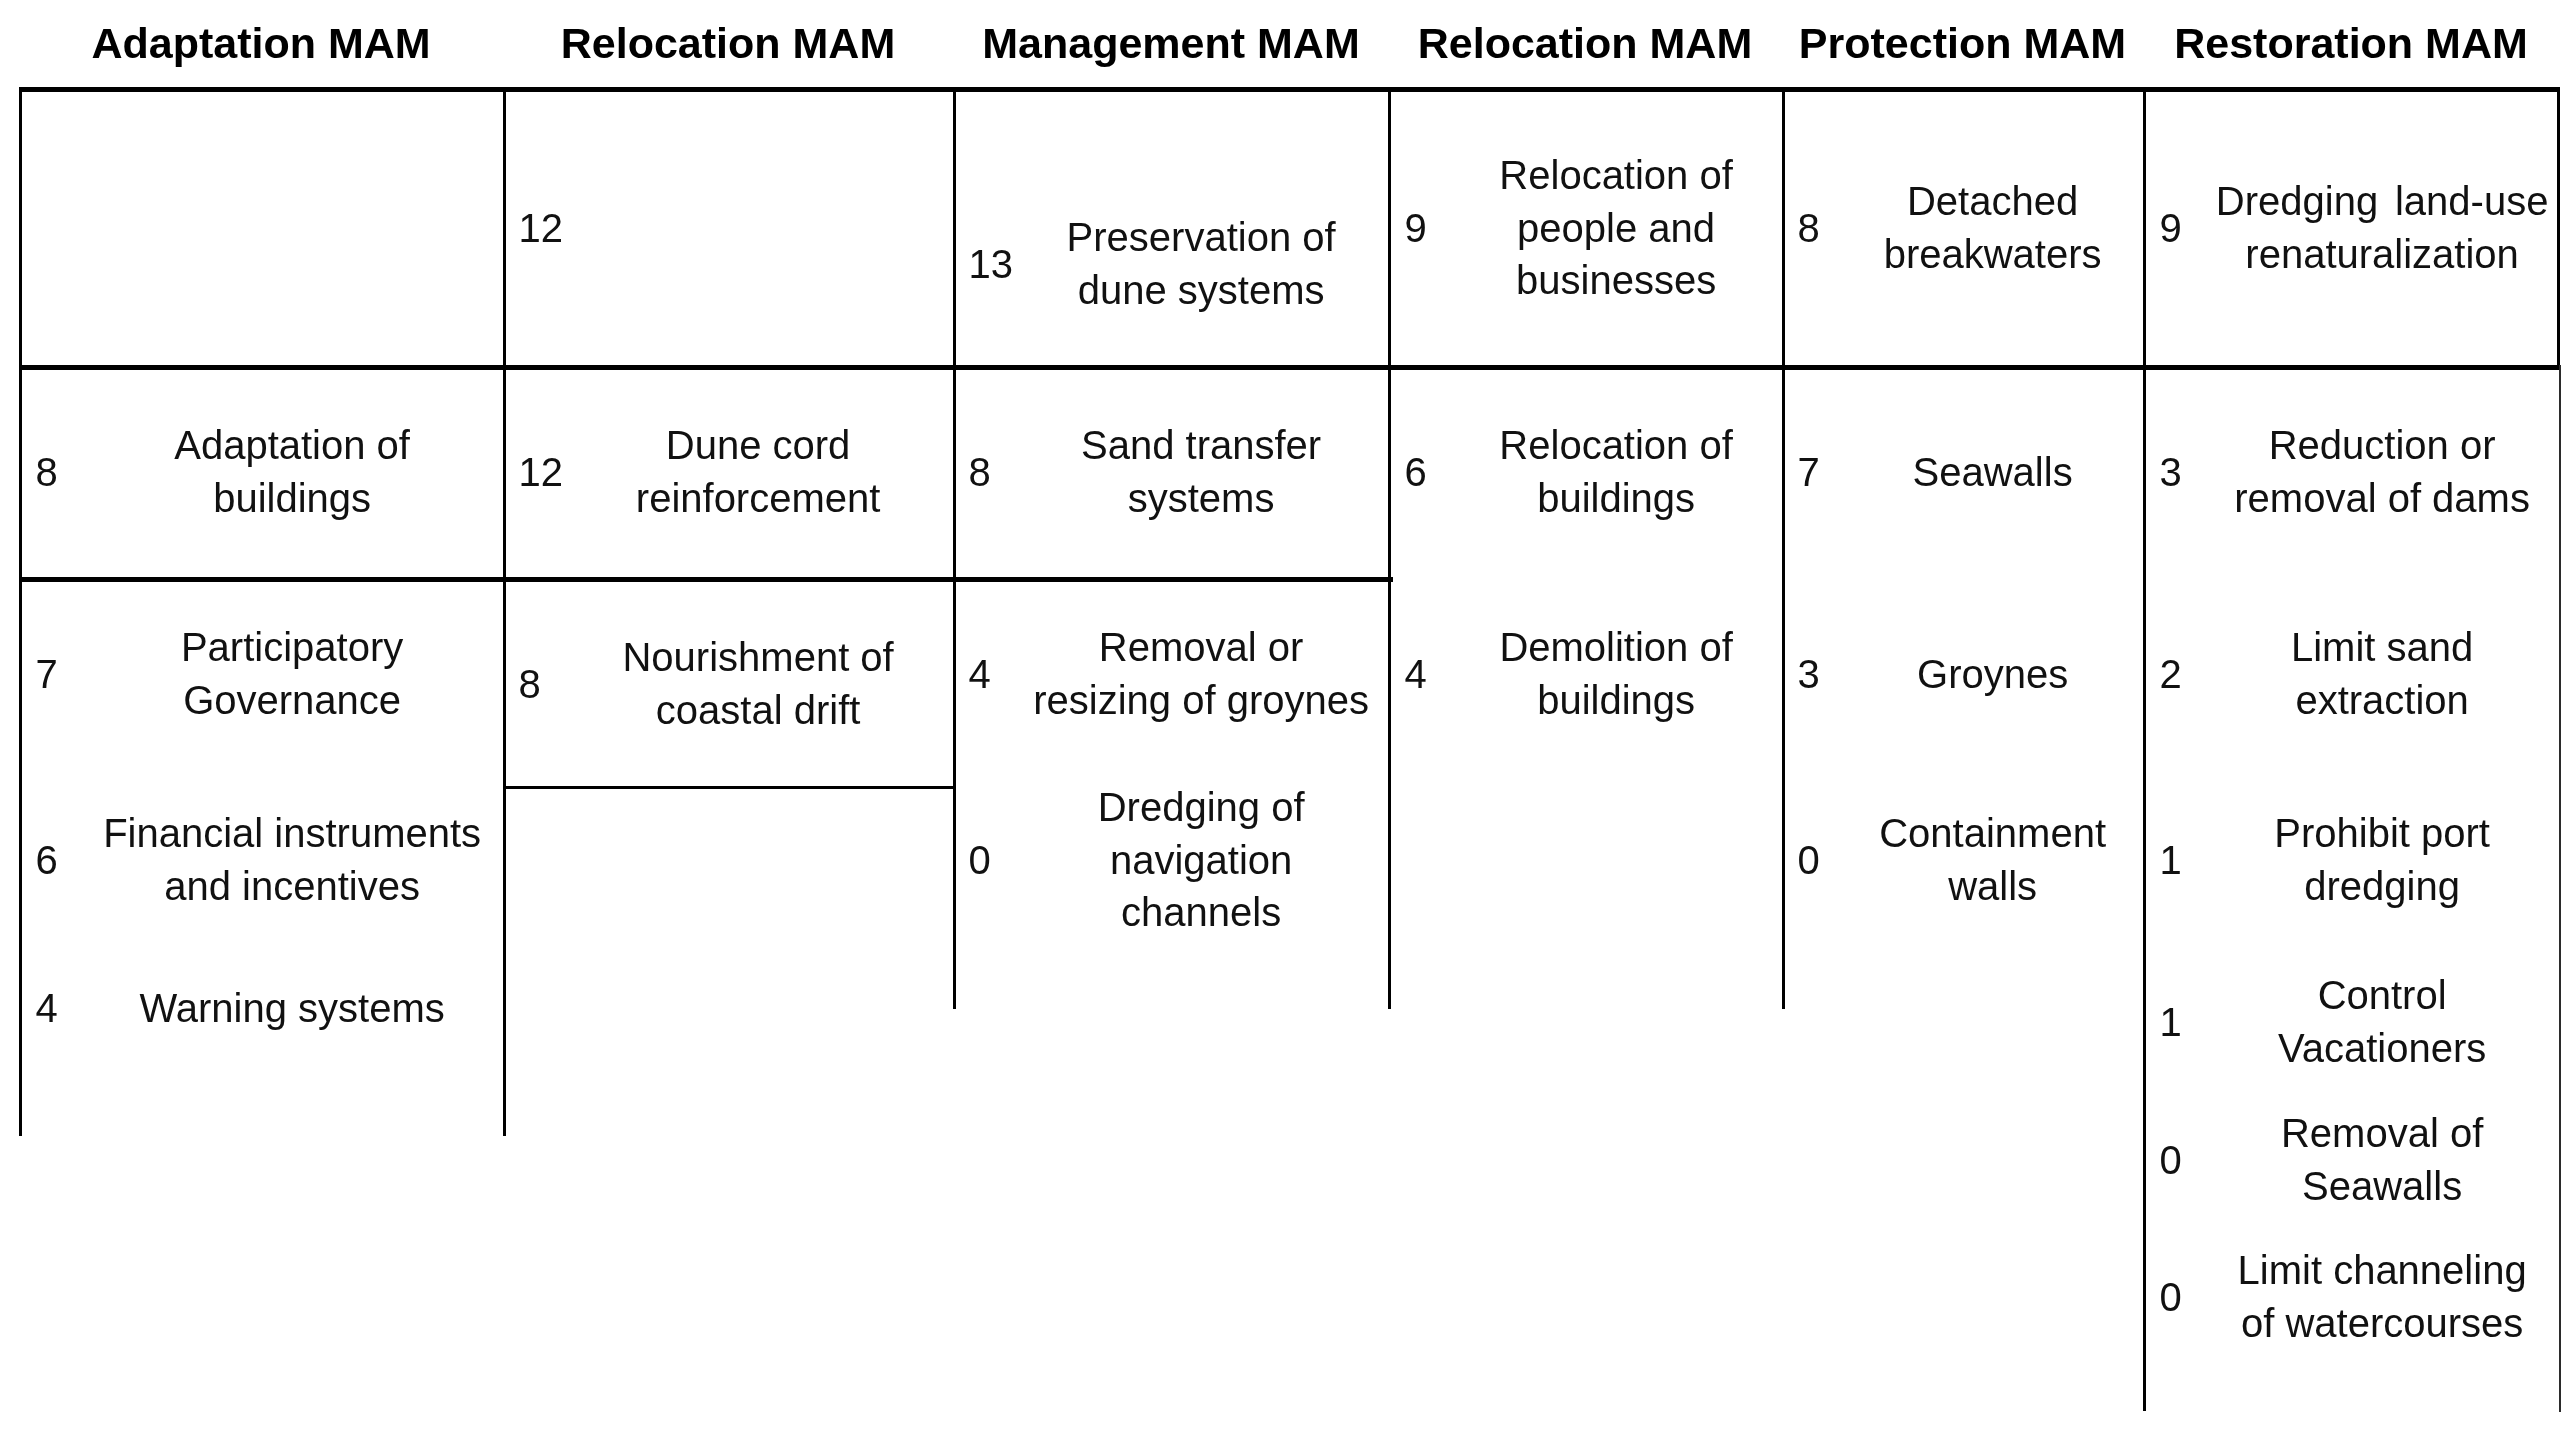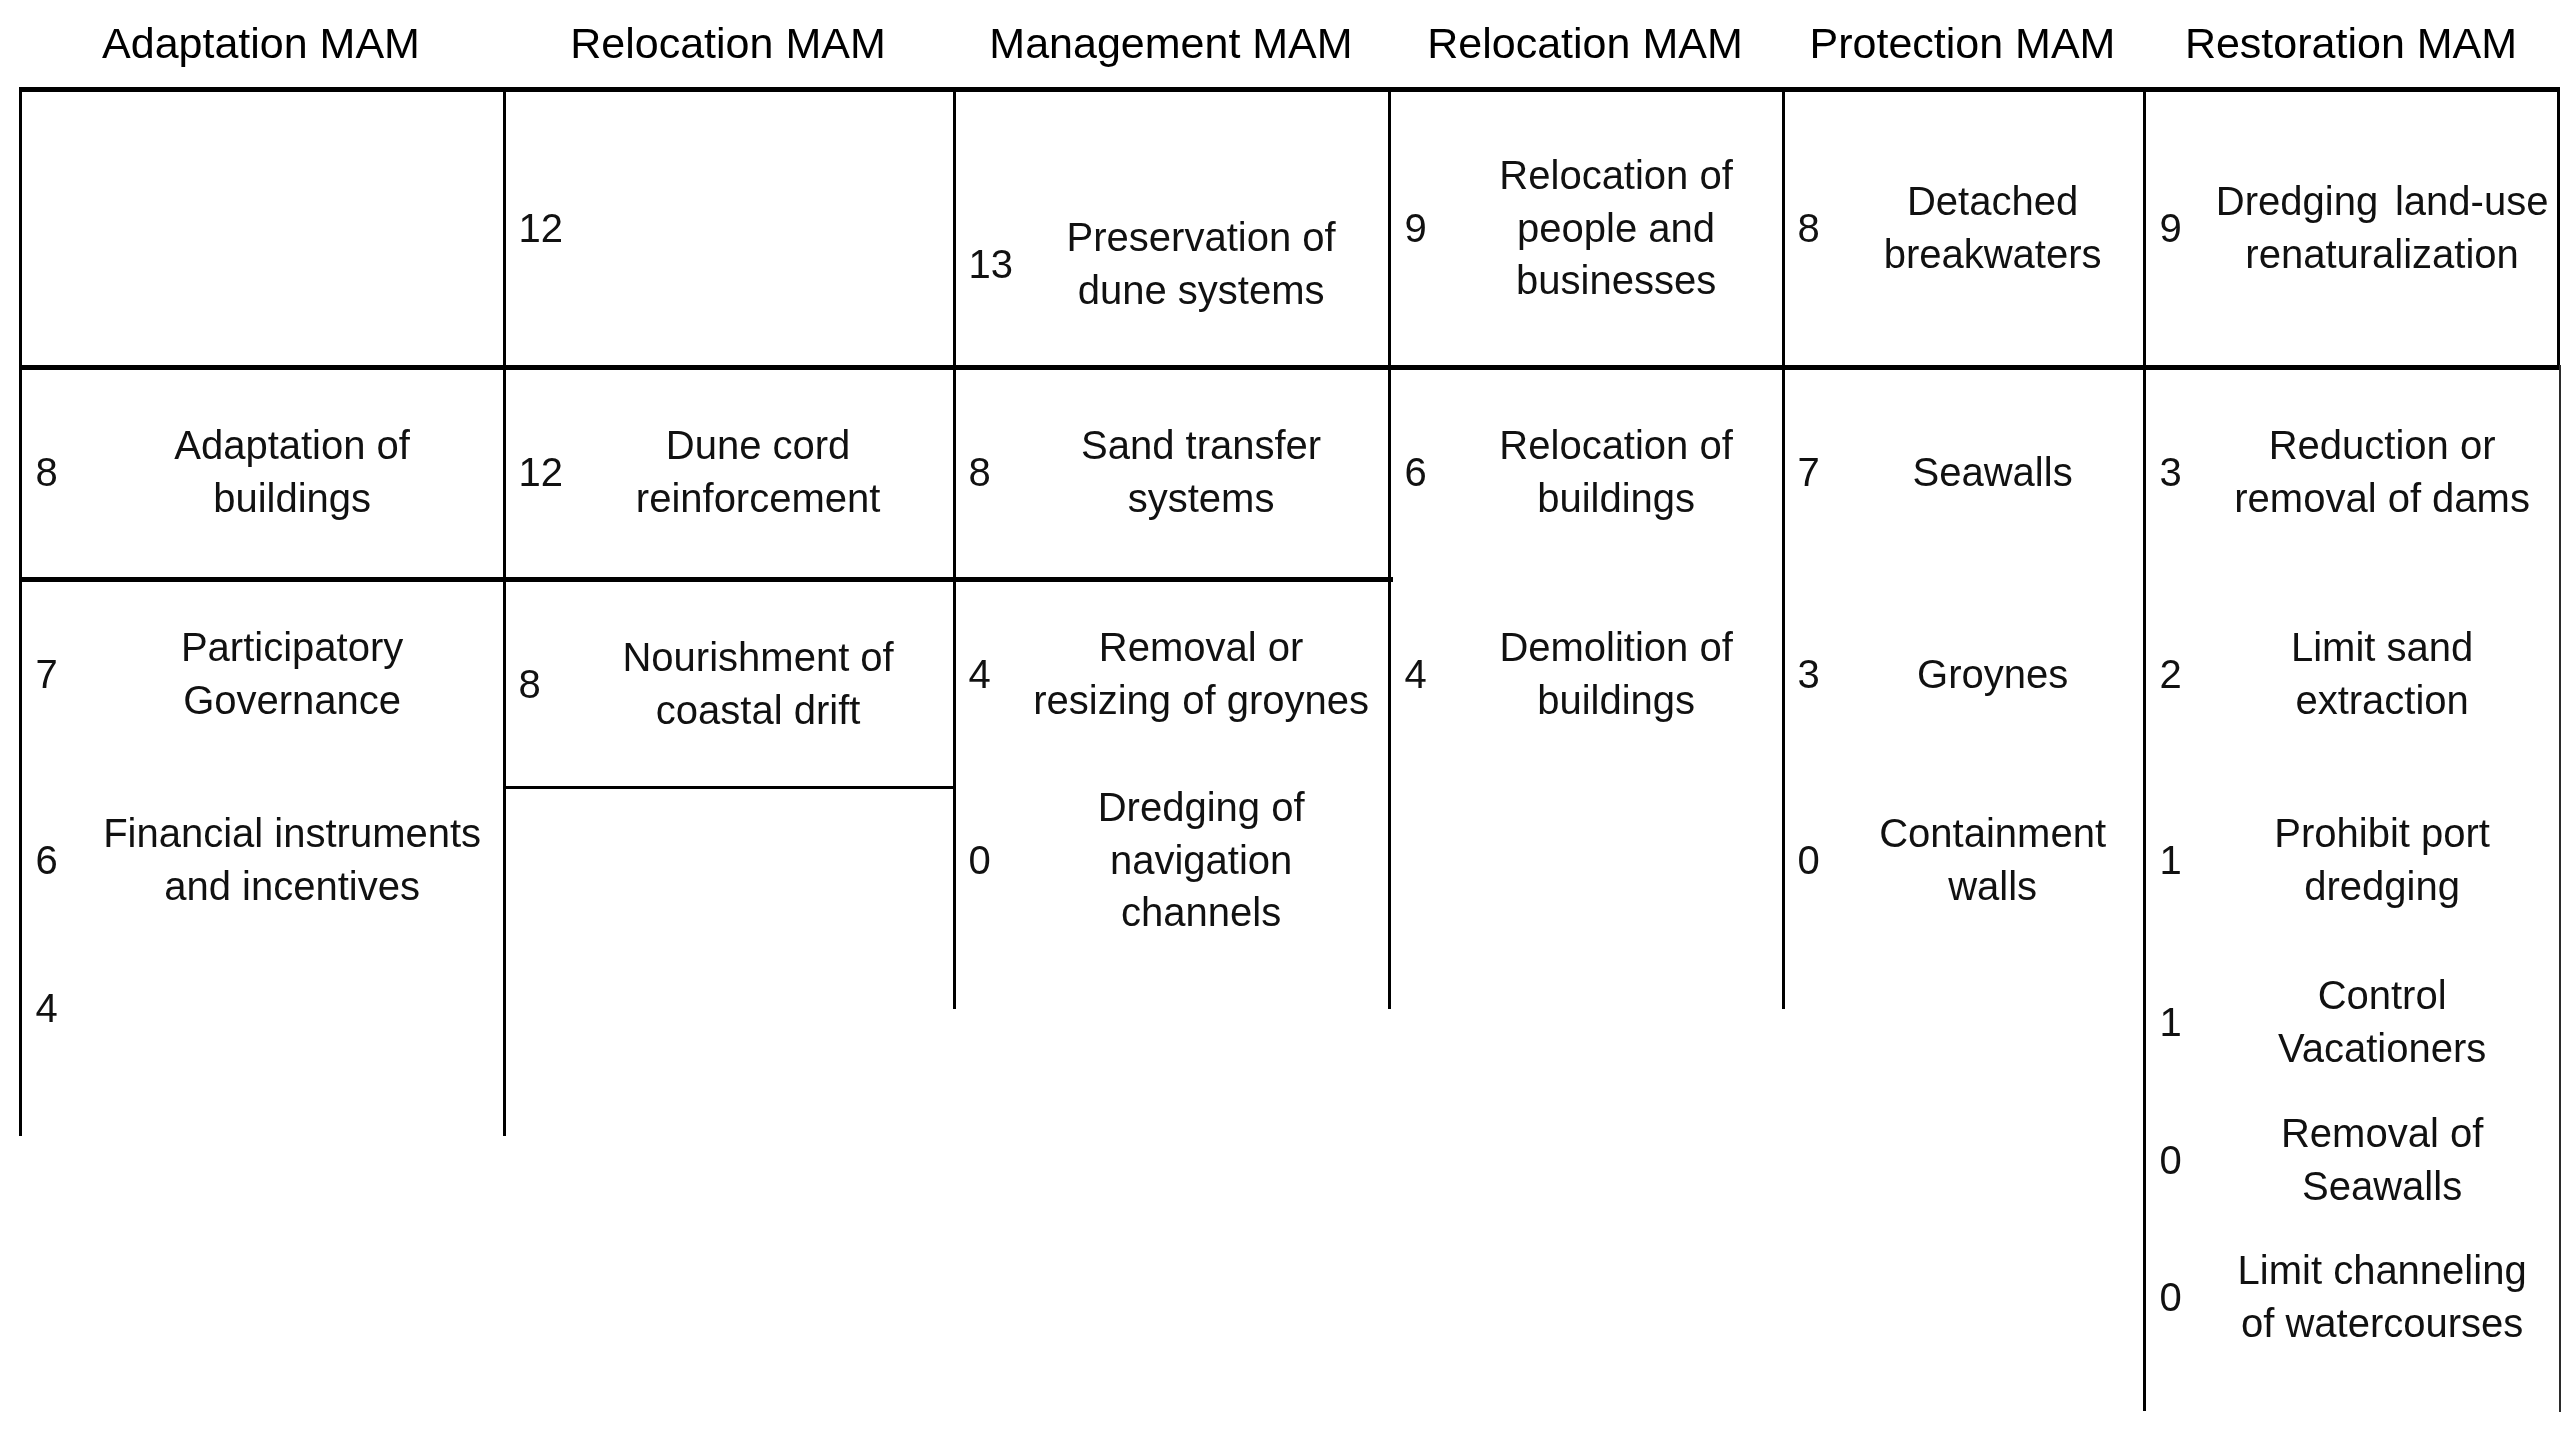--- a/index.html
+++ b/index.html
@@ -16,21 +16,21 @@
     color: #111111;
     overflow: hidden;
   }
 
   
   .col-header {
     position: absolute;
     top: 12.4px;
     height: 62px;
     font-size: 43px;
-    font-weight: normal;
+    font-weight: bold;
     line-height: 62px;
     text-align: center;
     white-space: nowrap;
     color: #000000;
   }
 
   
   .hline {
     position: absolute;
     background: #000000;
@@ -117,20 +117,21 @@
   <div class="cell" style="left:23px; top:581px; width:479px; height:186px;">
     <div class="score">7</div>
     <div class="label">Participatory Governance</div>
   </div>
   <div class="cell" style="left:23px; top:767px; width:479px; height:186px;">
     <div class="score">6</div>
     <div class="label">Financial instruments and incentives</div>
   </div>
   <div class="cell" style="left:23px; top:953px; width:479px; height:110px;">
     <div class="score">4</div>
+    <div class="label">Warning systems</div>
   </div>
 
   <div class="cell" style="left:506px; top:92px; width:445px; height:272px;">
     <div class="score">12</div>
   </div>
   <div class="cell" style="left:506px; top:369px; width:445px; height:206px;">
     <div class="score">12</div>
     <div class="label">Dune cord reinforcement</div>
   </div>
   <div class="cell" style="left:506px; top:581px; width:445px; height:205px;">

